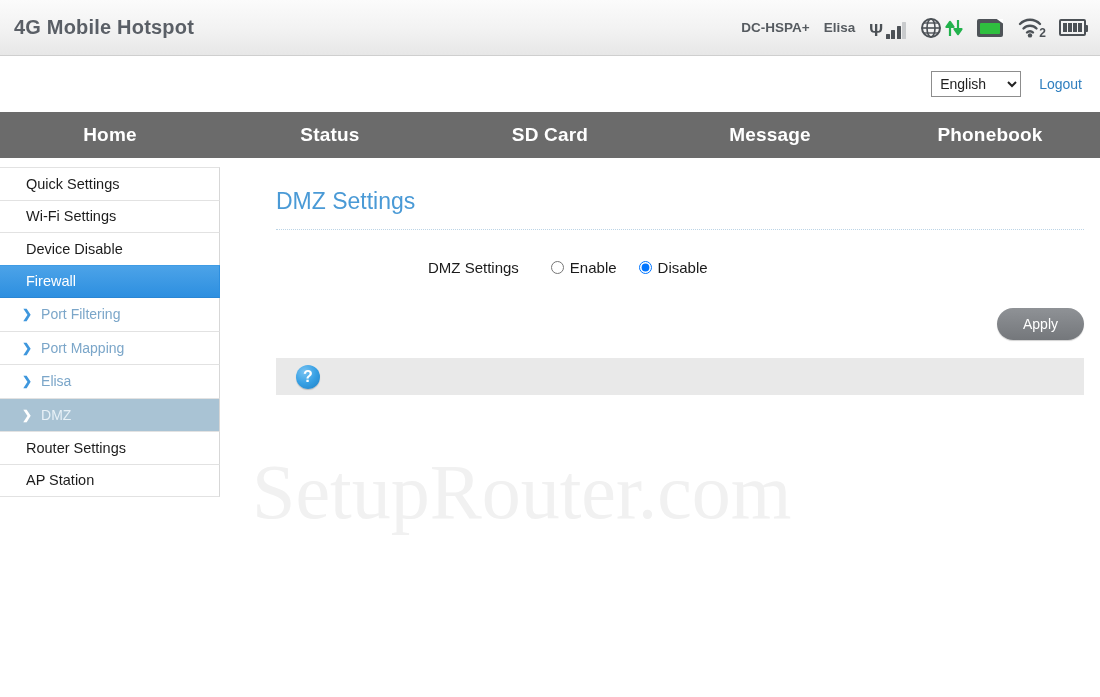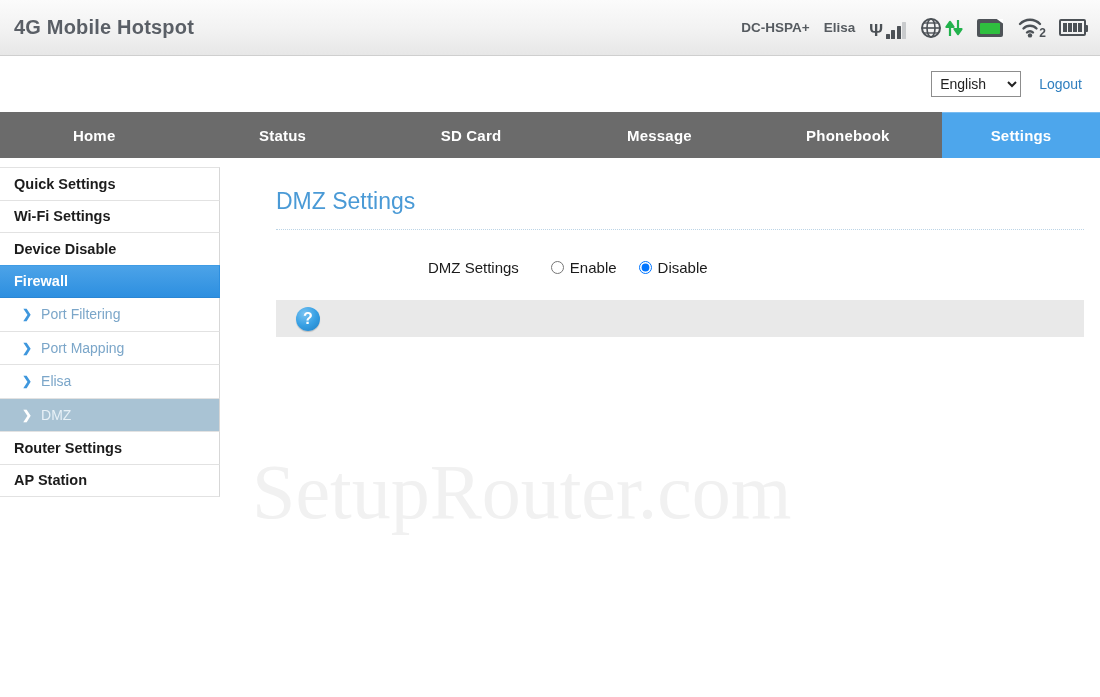--- a/index.html
+++ b/index.html
@@ -97,46 +97,45 @@
   }
 
   
   .nav {
     height: 46px; background:#6b6b6b;
     display:flex; align-items:stretch;
   }
   .nav .tab {
     flex: 1 1 0;
     display:flex; align-items:center; justify-content:center;
-    color:#ffffff; font-size:15px; font-weight:bold;
+    color:#ffffff; font-size:19px; font-weight:bold;
     cursor:pointer; letter-spacing:.2px;
   }
   .nav .tab.active {
     background: #4da6ec;
     flex: 0 0 158px;
     box-shadow: inset 0 1px 0 rgba(255,255,255,.25);
   }
 
   
   .body { display:flex; align-items:flex-start; }
 
   
   .sidebar { width: 220px; flex: 0 0 220px; padding-top: 10px; }
   .side-item {
     height: 33.5px;
     display:flex; align-items:center;
-    padding-left: 14px;
+    padding-left: 26px;
     font-size: 14.5px; color:#1c1c1c;
     border-top: 1px solid #e2e2e2;
     border-bottom: 1px solid #e2e2e2;
     border-right: 1px solid #d7d7d7;
     margin-top: -1px;
     background:#fff;
     cursor:pointer;
-    font-weight:bold;
   }
   .side-item.active {
     background: linear-gradient(to bottom, #4ca3e8 0%, #2d8fe0 100%);
     color:#ffffff;
     border-right: 1px solid #2d8fe0;
     border-top-color: #3f9ce5;
     border-bottom-color: #2a86d4;
   }
   .side-sub {
     height: 33.5px;
@@ -269,21 +268,20 @@
     </select>
     <a class="logout">Logout</a>
   </div>
 
   <div class="nav">
     <div class="tab">Home</div>
     <div class="tab">Status</div>
     <div class="tab">SD Card</div>
     <div class="tab">Message</div>
     <div class="tab">Phonebook</div>
-    <div class="tab active">Settings</div>
   </div>
 
   <div class="body">
 
     <div class="sidebar">
       <div class="side-item">Quick Settings</div>
       <div class="side-item">Wi-Fi Settings</div>
       <div class="side-item">Device Disable</div>
       <div class="side-item active">Firewall</div>
 
@@ -319,20 +317,23 @@
           <input type="radio" name="dmz" id="dmz-enable" style="">
           <label for="dmz-enable">Enable</label>
         </span>
 
         <span class="radio-opt">
           <input type="radio" name="dmz" id="dmz-disable" checked="" style="">
           <label for="dmz-disable">Disable</label>
         </span>
       </div>
 
+      <div class="apply-row">
+        <button class="apply-btn">Apply</button>
+      </div>
 
       <div class="help-bar">
         <div class="help-icon">?</div>
       </div>
     </div>
   </div>
 
   <div class="watermark">SetupRouter.com</div>
 </div>
 

